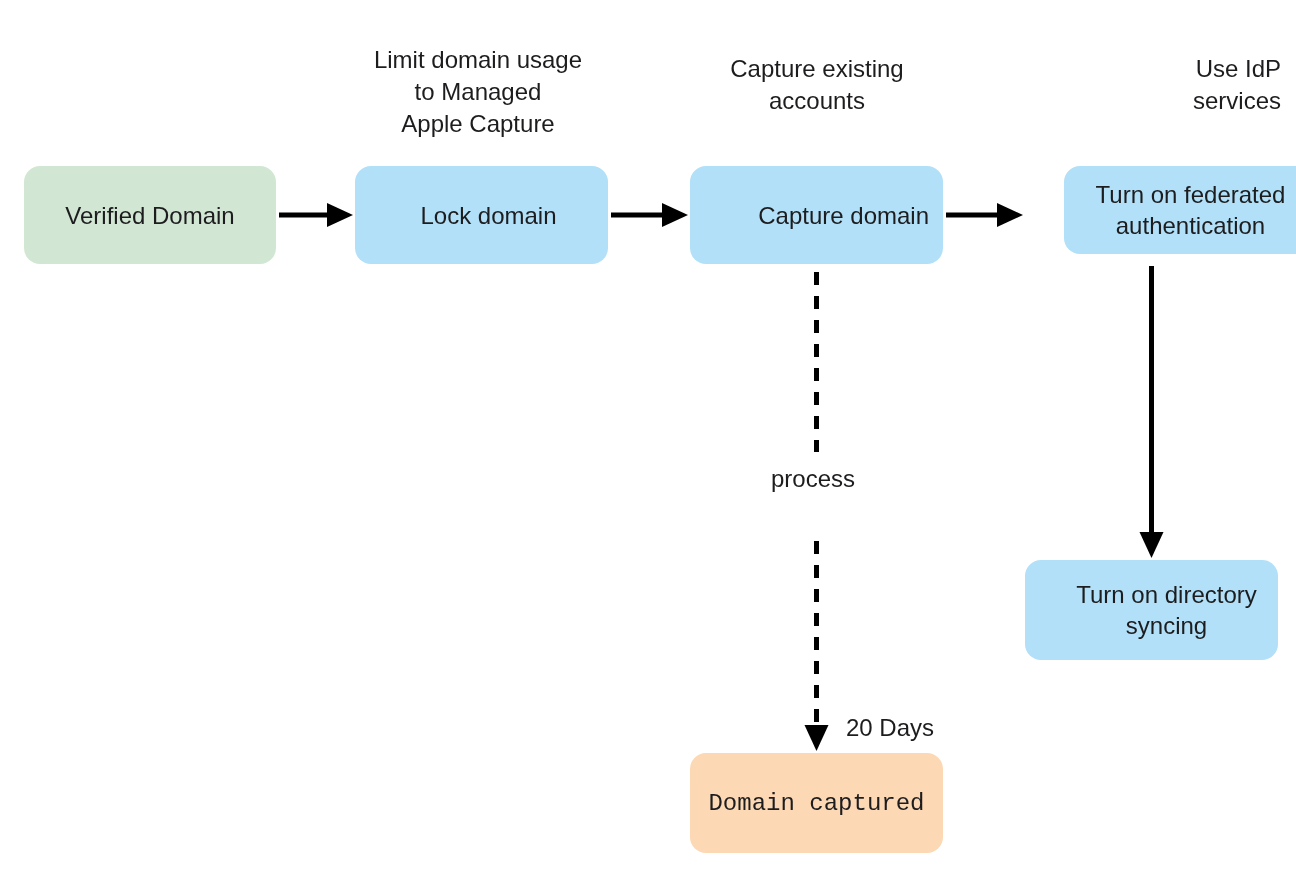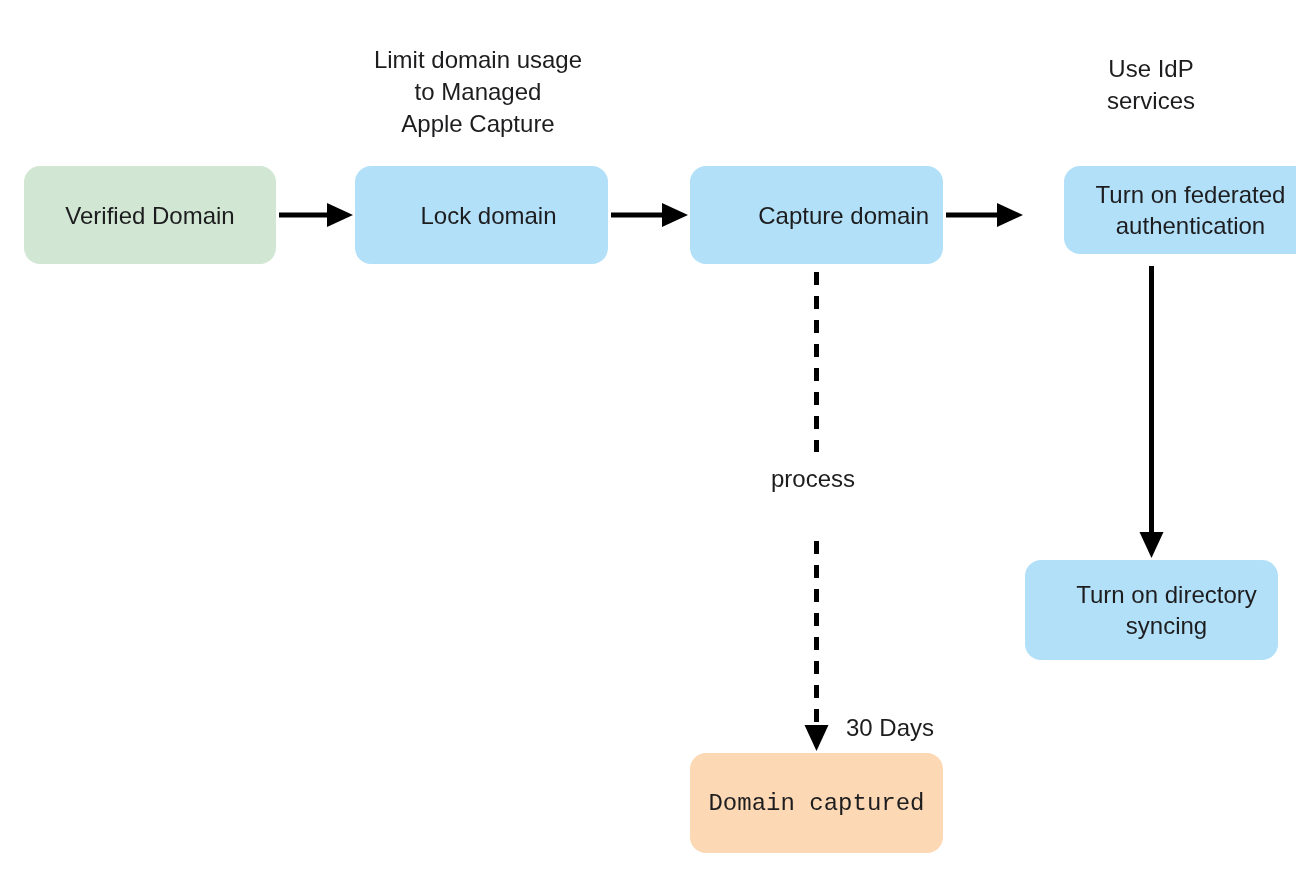--- a/index.html
+++ b/index.html
@@ -51,21 +51,21 @@
     position: absolute;
     text-align: center;
     color: #1d1d1f;
     font-size: 24px;
     line-height: 32px;
     font-weight: 500;
     white-space: nowrap;
   }
   .annotation--limit     { left: 348px; width: 260px; top: 44px;  }
   .annotation--existing  { left: 687px; width: 260px; top: 53px;  }
-  .annotation--idp       { left: 1021px; width: 260px; top: 53px; }
+  .annotation--idp       { left: 1021px; width: 260px; top: 53px; text-align: right; }
   .annotation--transfer  { left: 683px; width: 260px; top: 463px; }
   .annotation--thirtydays {
     left: 846px; top: 712px;
     text-align: left;
     width: 140px;
   }
 </style>
 </head>
 <body>
 
@@ -123,25 +123,29 @@
   <div class="node node--orange node--captured">
     <span>Domain captured</span>
   </div>
 
   <div class="annotation annotation--limit">
     <div>Limit domain usage</div>
     <div>to Managed</div>
     <div>Apple Capture</div>
   </div>
 
+  <div class="annotation annotation--existing">
+    <div>Capture existing</div>
+    <div>accounts</div>
+  </div>
 
   <div class="annotation annotation--idp">
     <div>Use IdP</div>
     <div>services</div>
   </div>
 
   <div class="annotation annotation--transfer">
     <div>process</div>
   </div>
 
-  <div class="annotation annotation--thirtydays">30 Days</div>
+  <div class="annotation annotation--thirtydays">20 Days</div>
 
 </div>
 
 </body></html>

